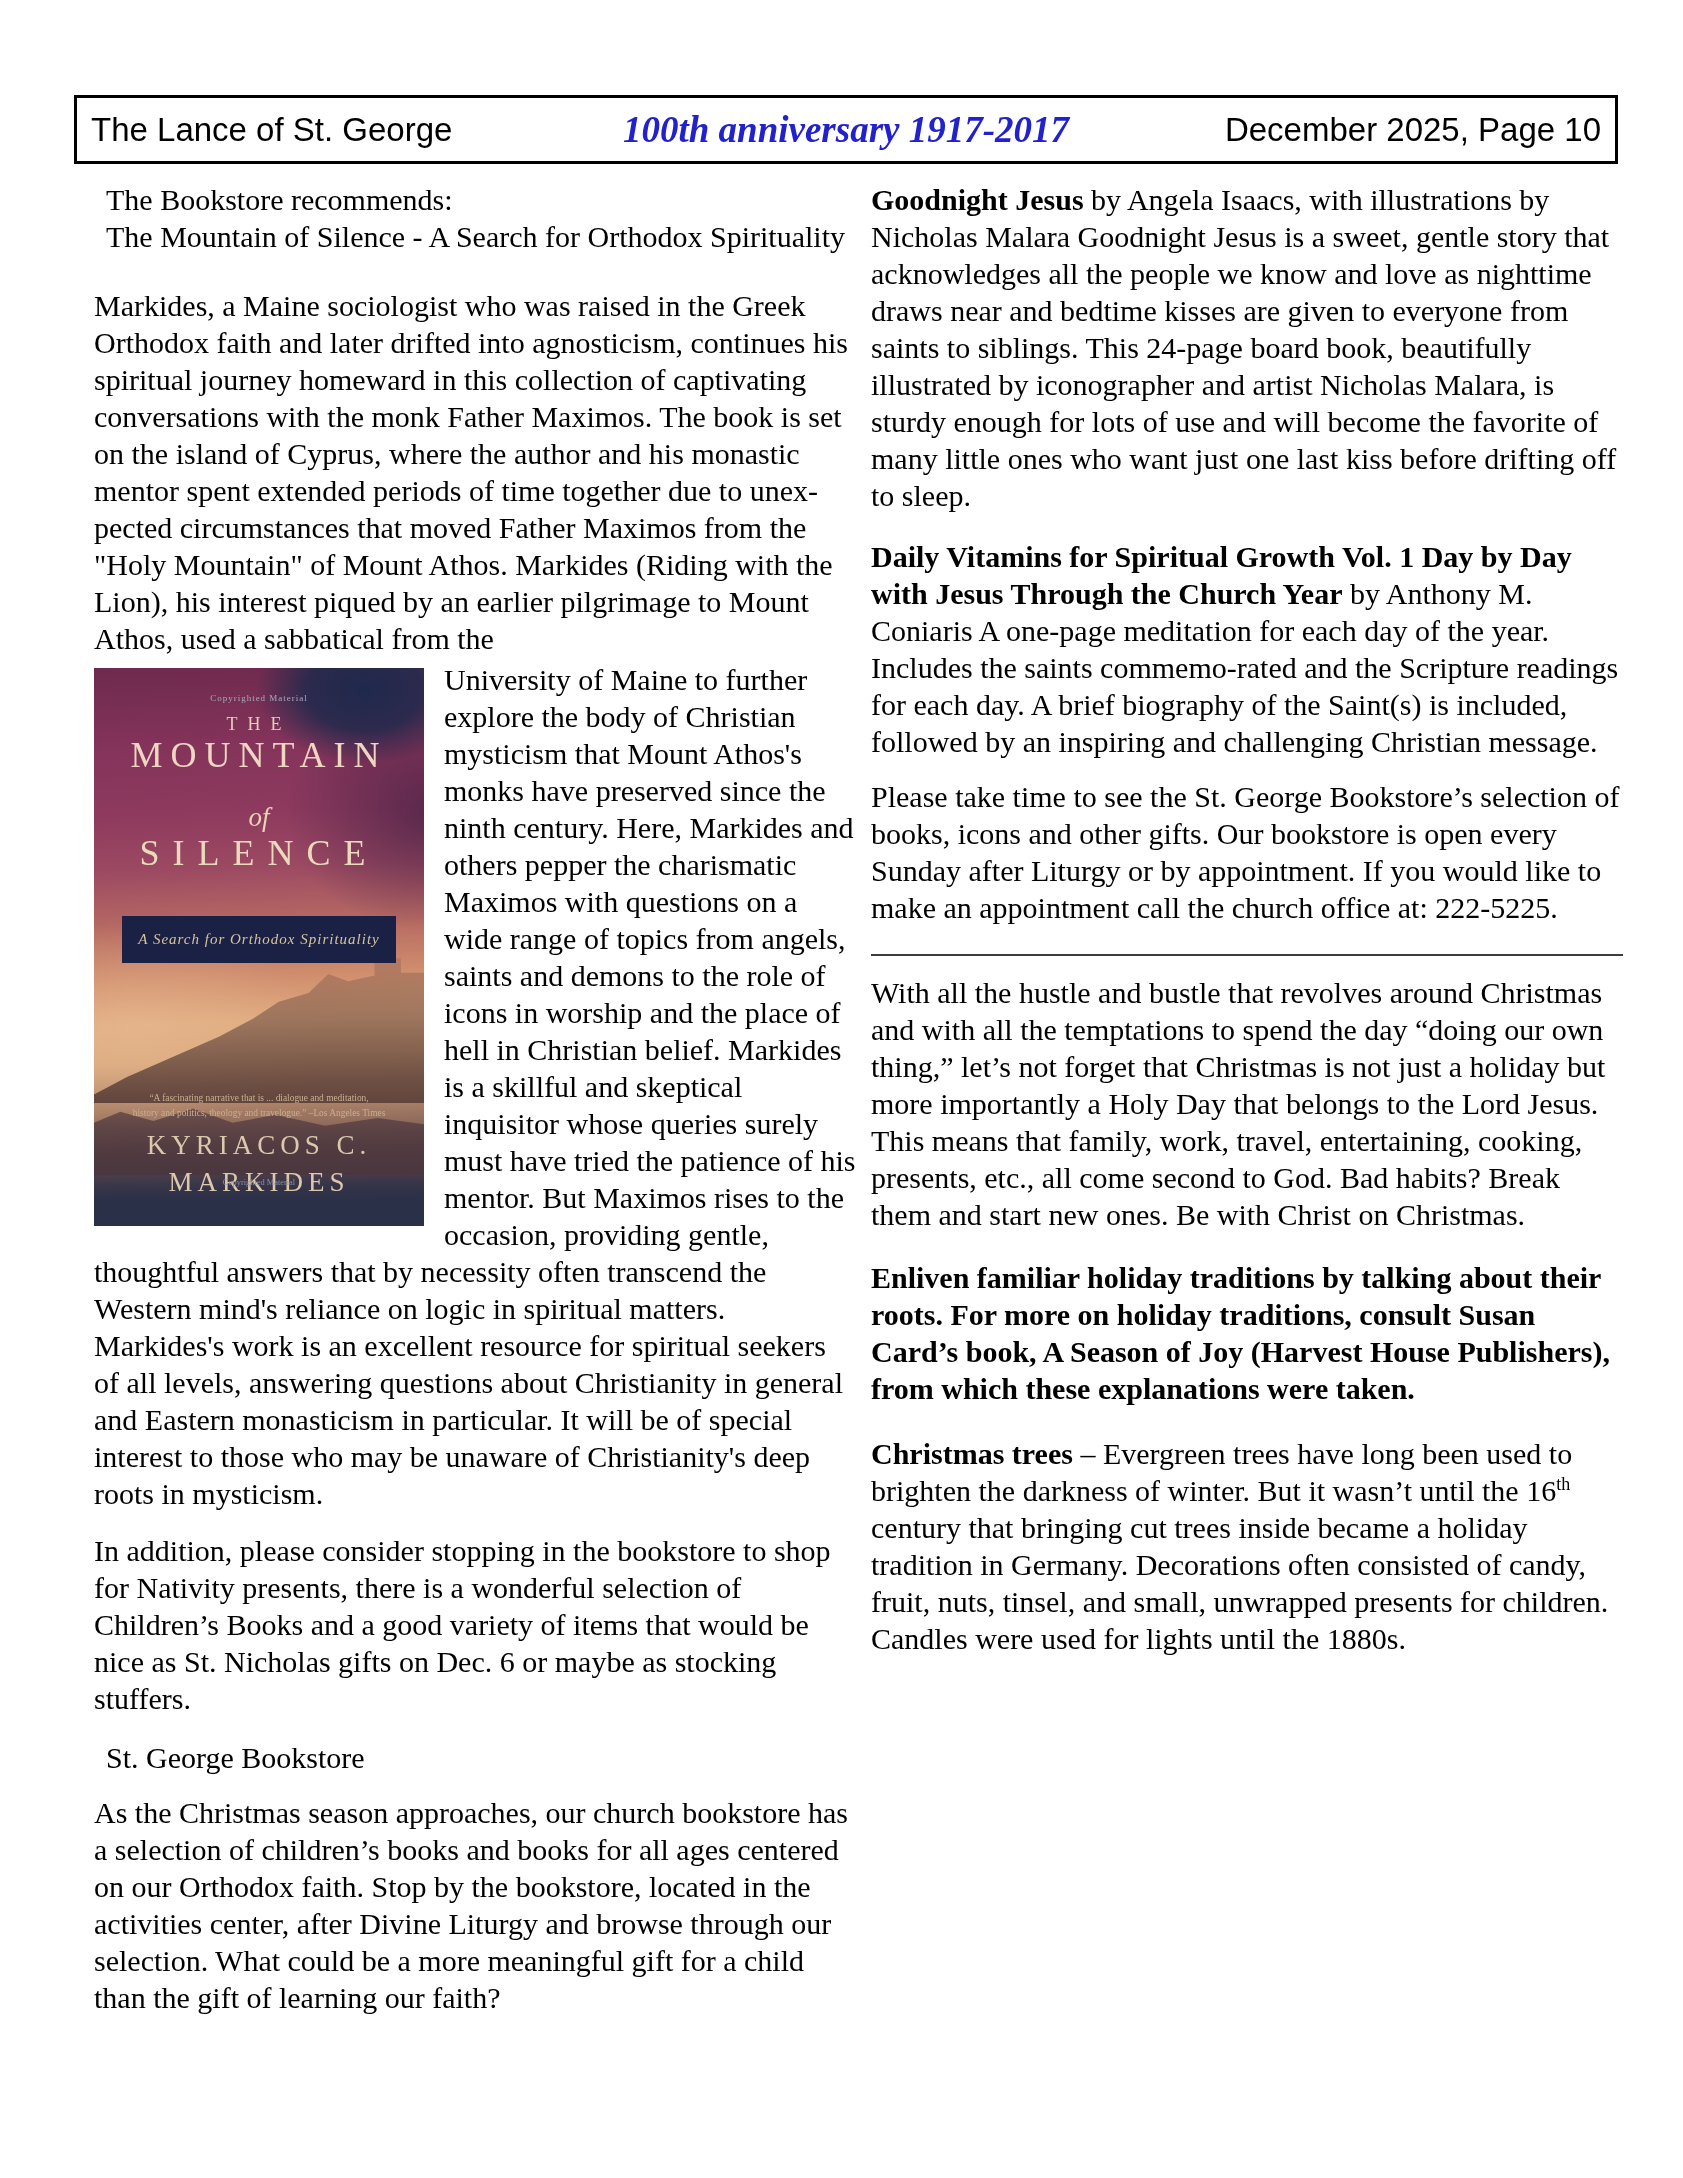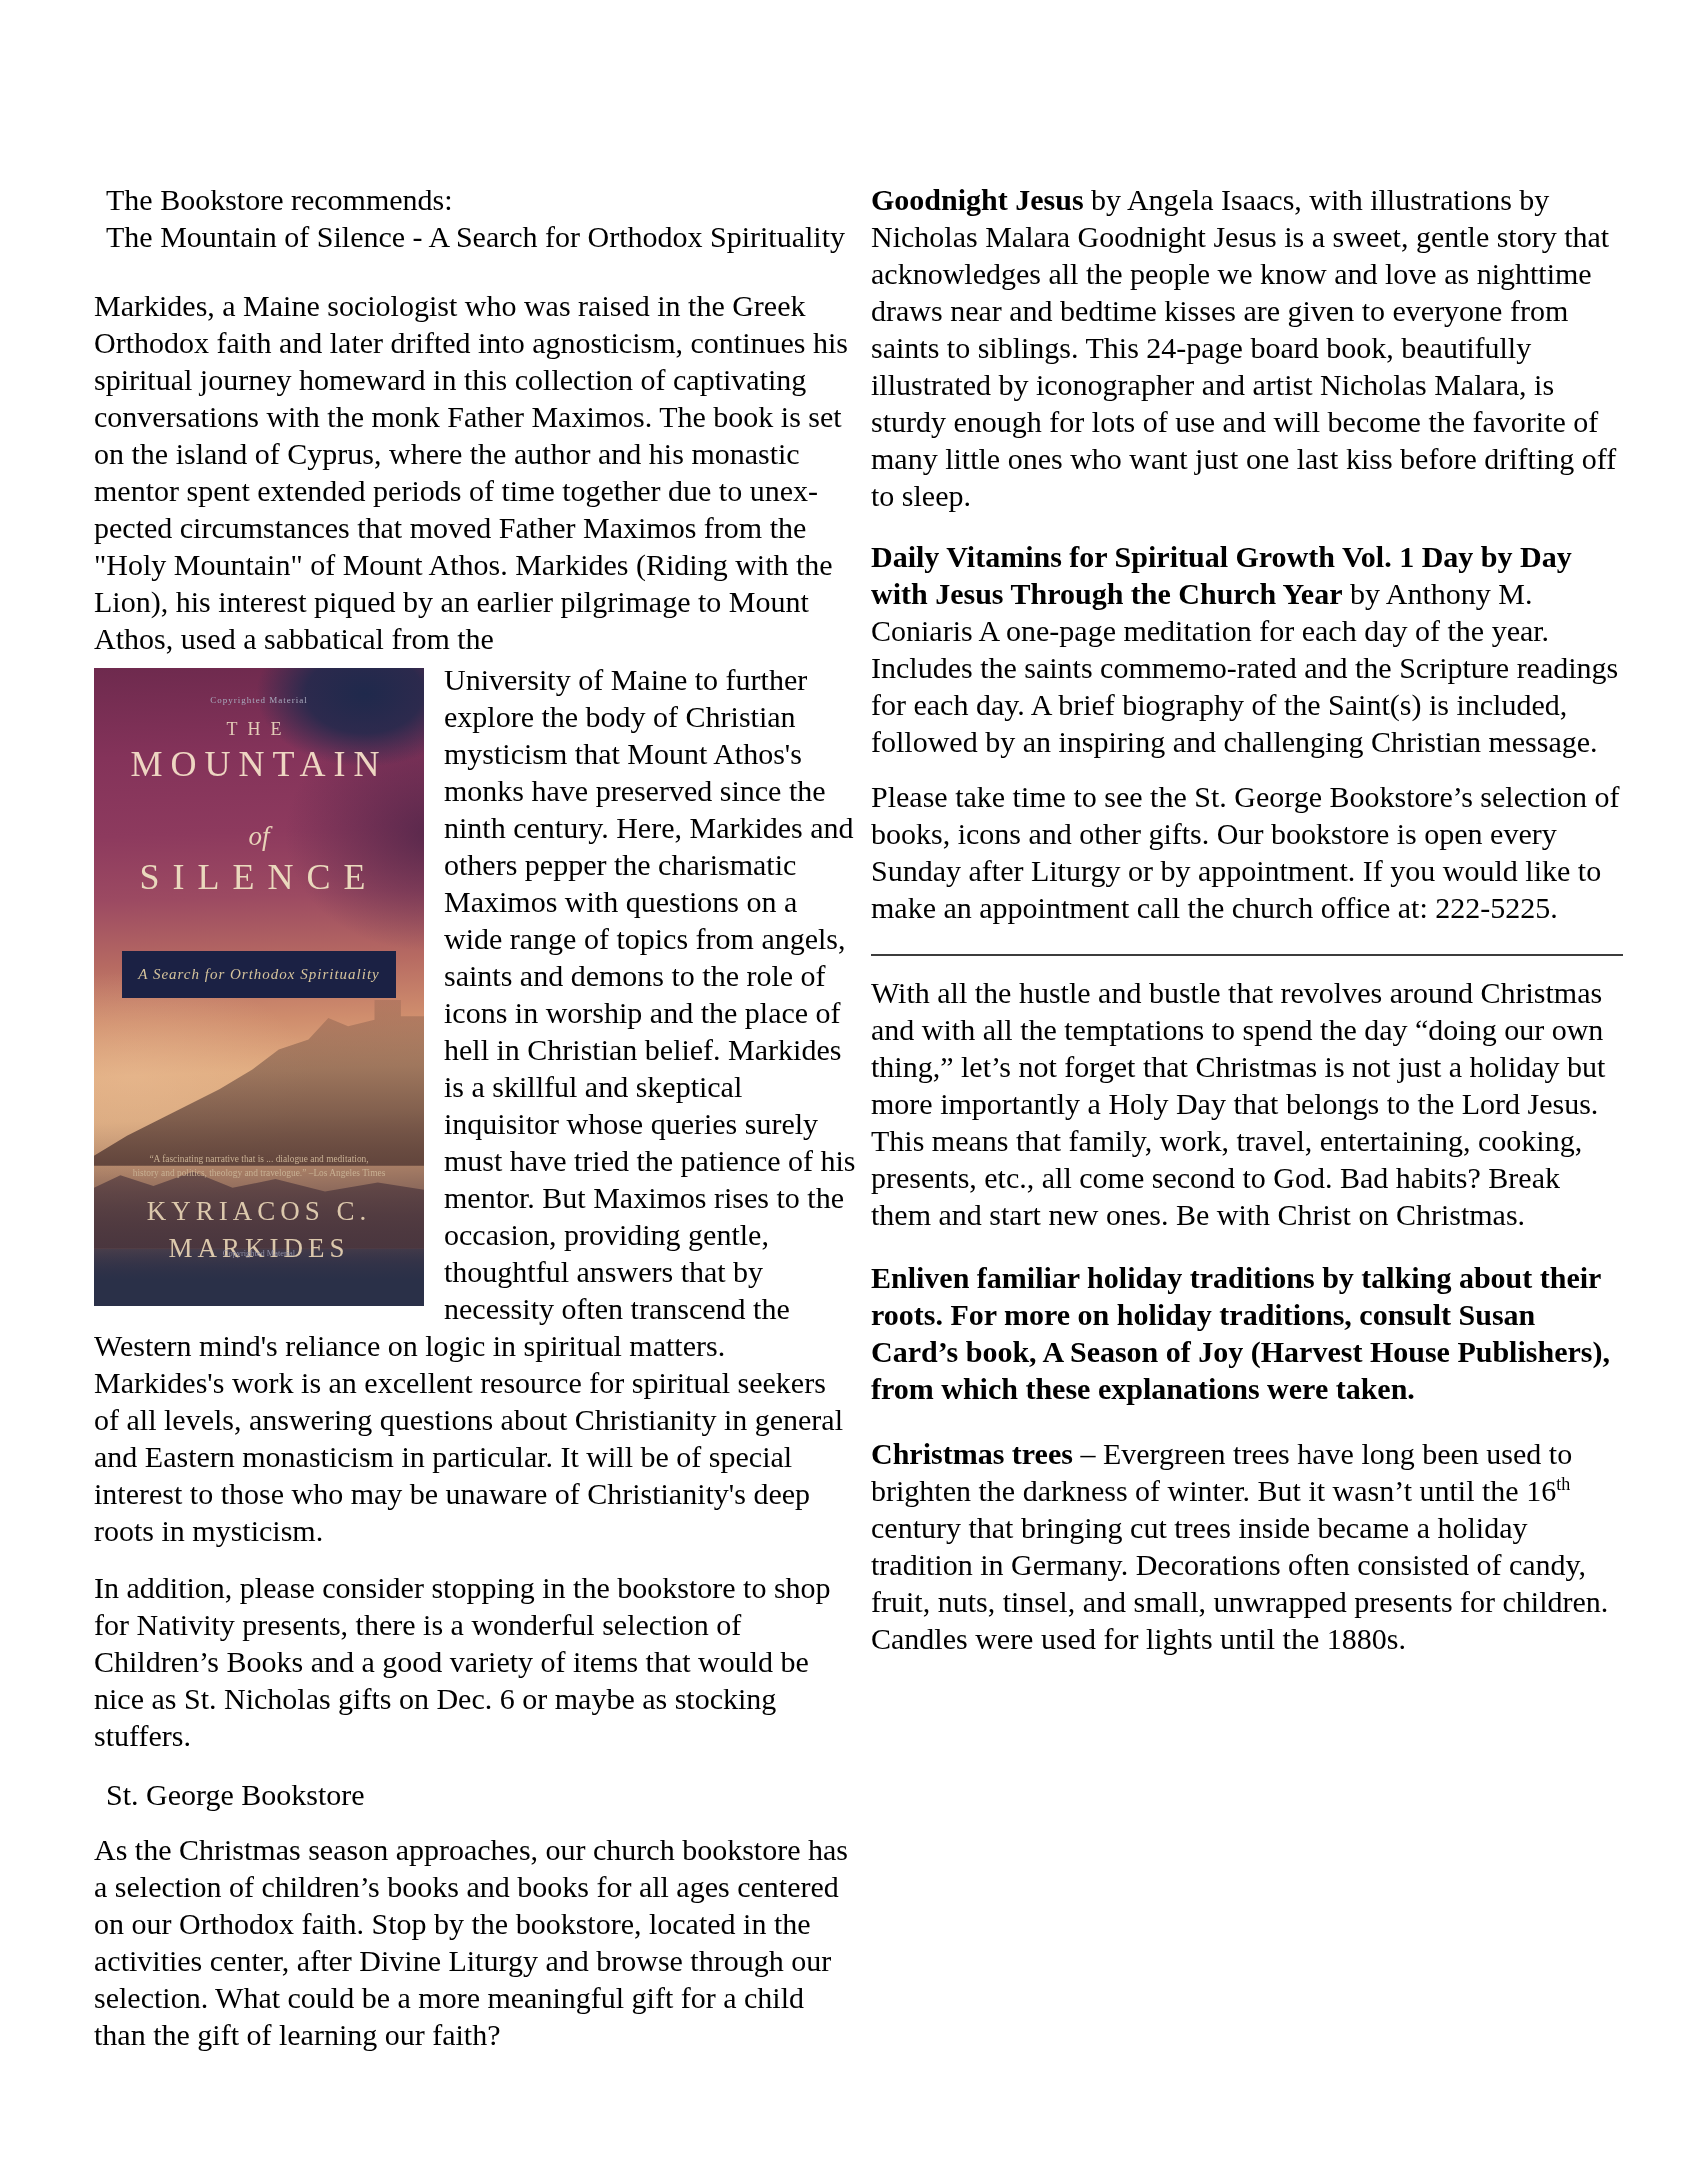--- a/index.html
+++ b/index.html
@@ -17,21 +17,21 @@
   
   .col{position:absolute;top:181px;font-size:30px;line-height:37px;text-align:left;}
   #left-col{left:94px;width:764px;}
   #right-col{left:871px;width:752px;}
   .p{margin:0 0 21px 0;}
   .h{font-weight:normal;margin:0 0 8px 12px;}
   .boldp{font-weight:bold;}
   sup{font-size:0.6em;line-height:0;vertical-align:super;}
   .colrule{border-top:2px solid #3c3c3c;height:0;margin:28px 0 18px 0;}
   
-  .cover{position:relative;float:left;width:330px;height:638px;margin:7px 20px 6px 0;overflow:hidden;
+  .cover{position:relative;float:left;width:330px;height:558px;margin:7px 20px 6px 0;overflow:hidden;
     background:
       radial-gradient(ellipse 139px 94px at 82% 4%, var(--cover_navy) 0%, rgba(31,41,76,.85) 42%, rgba(31,41,76,0) 78%),
       radial-gradient(ellipse 208px 168px at 102% 26%, rgba(72,34,70,.75) 0%, rgba(72,34,70,0) 70%),
       radial-gradient(ellipse 238px 139px at 12% 64%, rgba(235,190,150,.45) 0%, rgba(235,190,150,0) 75%),
       linear-gradient(178deg,
         #6e2a4e 0%, var(--cover_maroon) 14%, #8d3a5e 26%, #9c4a62 36%,
         #b66a62 46%, #cf8d6d 55%, #e0ac80 63%, #d8a87e 70%,
         #a97f66 78%, #6e5250 86%, #433848 93%, var(--cover_footer) 100%);}
   .cover div{position:absolute;left:0;width:100%;text-align:center;z-index:3;}
   .cov-sil{top:52%;left:auto;right:0;width:60%;height:26%;z-index:1;
@@ -53,20 +53,25 @@
     padding:5px 16px;letter-spacing:1px;}
   .cov-quote{top:75.8%;font-size:9.4px;line-height:1.55;color:var(--cover_quote);}
   .cov-author{top:82.3%;font-size:27px;letter-spacing:5px;color:#dcc8ac;}
   .cov-copy-bot{top:88.8%;font-size:8.4px;color:#8d8da4;}
 </style>
 </head>
 <body>
 
 <div class="page">
 
+  <div class="header-box">
+    <span class="h-left">The Lance of St. George</span>
+    <span class="h-center">100th anniversary 1917-2017</span>
+    <span class="h-right">December 2025, Page 10</span>
+  </div>
 
   <div id="left-col" class="col">
       <div class="h" style="margin-bottom: 0px;"><span>The Bookstore recommends:</span></div>
       <div class="h" style="margin-bottom: 32px;"><span>The Mountain of Silence - A Search for Orthodox Spirituality</span></div>
       <div class="p" style="margin-bottom: 4px;"><span>Markides, a Maine sociologist who was raised in the Greek Orthodox faith and later drifted into agnosticism, continues his spiritual journey homeward in this collection of captivating conversations with the monk Father Maximos. The book is set on the island of Cyprus, where the author and his monastic mentor spent extended periods of time together due to unex-pected circumstances that moved Father Maximos from the "Holy Mountain" of Mount Athos. Markides (Riding with the Lion), his interest piqued by an earlier pilgrimage to Mount Athos, used a sabbatical from the</span></div>
       <div class="p" style="margin-bottom: 20px;">
   <div class="cover">
     <div class="cov-sil"></div>
     <div class="cov-ridge"></div>
     <div class="cov-foot"></div>

